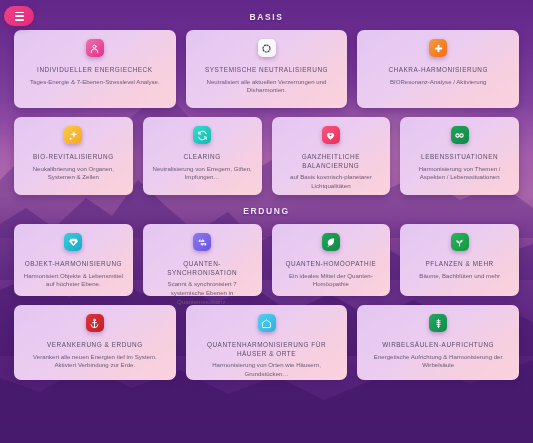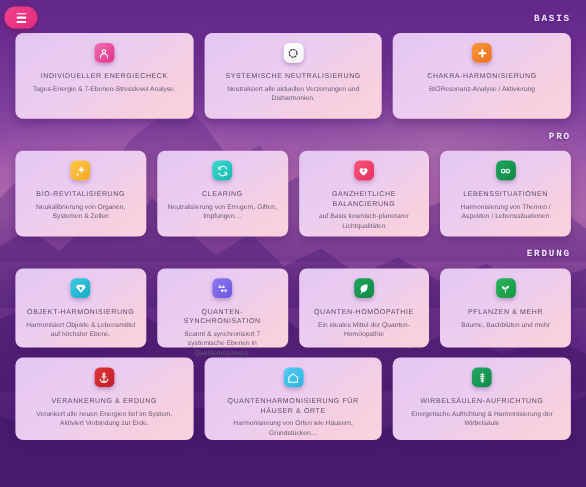--- a/index.html
+++ b/index.html
@@ -59,27 +59,26 @@
     display:flex; align-items:center; justify-content:center;
     border:none; cursor:pointer;
   }
   #menu-btn .bars { width:9px; height:9px; display:flex; flex-direction:column; justify-content:space-between; }
   #menu-btn .bars i { display:block; height:1.6px; background:#fff; border-radius:1px; }
   #menu-btn .bars i:nth-child(1){ width:9px; }
   #menu-btn .bars i:nth-child(2){ width:9px; }
   #menu-btn .bars i:nth-child(3){ width:9px; }
 
   .section-head {
-    text-align:right;
+    text-align:center;
     color:#f2e7fb;
     font-size:8.5px;
     letter-spacing:1.6px;
     font-weight:700;
     text-shadow:0 1px 2px rgba(60,15,95,.6);
-    font-family:Liberation Mono, monospace;
   }
   #sec-basis-head  { padding-top:12px; padding-bottom:8px; }
   #sec-pro-head    { padding-top:11px; padding-bottom:8px; }
   #sec-premium-head{ padding-top:11px; padding-bottom:8px; }
 
   .row { display:flex; gap:10px; }
   .row + .row { margin-top:9px; }
 
   .card {
     flex:1 1 0;
@@ -196,21 +195,20 @@
         <svg viewBox="0 0 24 24" fill="#fff">
           <rect x="10" y="4" width="4" height="16" rx="1.4"></rect>
           <rect x="4" y="10" width="16" height="4" rx="1.4"></rect>
         </svg>
       </span>
       <div class="card-title">CHAKRA-HARMONISIERUNG</div>
       <div class="card-desc">BIOResonanz-Analyse / Aktivierung</div>
     </div>
   </div>
 
-  <div id="sec-pro-head" class="section-head">PRO</div>
   <div class="row">
 
     <div class="card r2">
       <span class="tile" style="background:linear-gradient(135deg,#fcc948,#f5a623);">
         <svg viewBox="0 0 24 24" fill="#fff">
           <path d="M13 2l2 5.4 5.4 2-5.4 2-2 5.4-2-5.4-5.4-2 5.4-2z"></path>
           <path d="M6 15.5l1 2.6 2.6 1-2.6 1-1 2.6-1-2.6-2.6-1 2.6-1z"></path>
         </svg>
       </span>
       <div class="card-title">BIO-REVITALISIERUNG</div>

